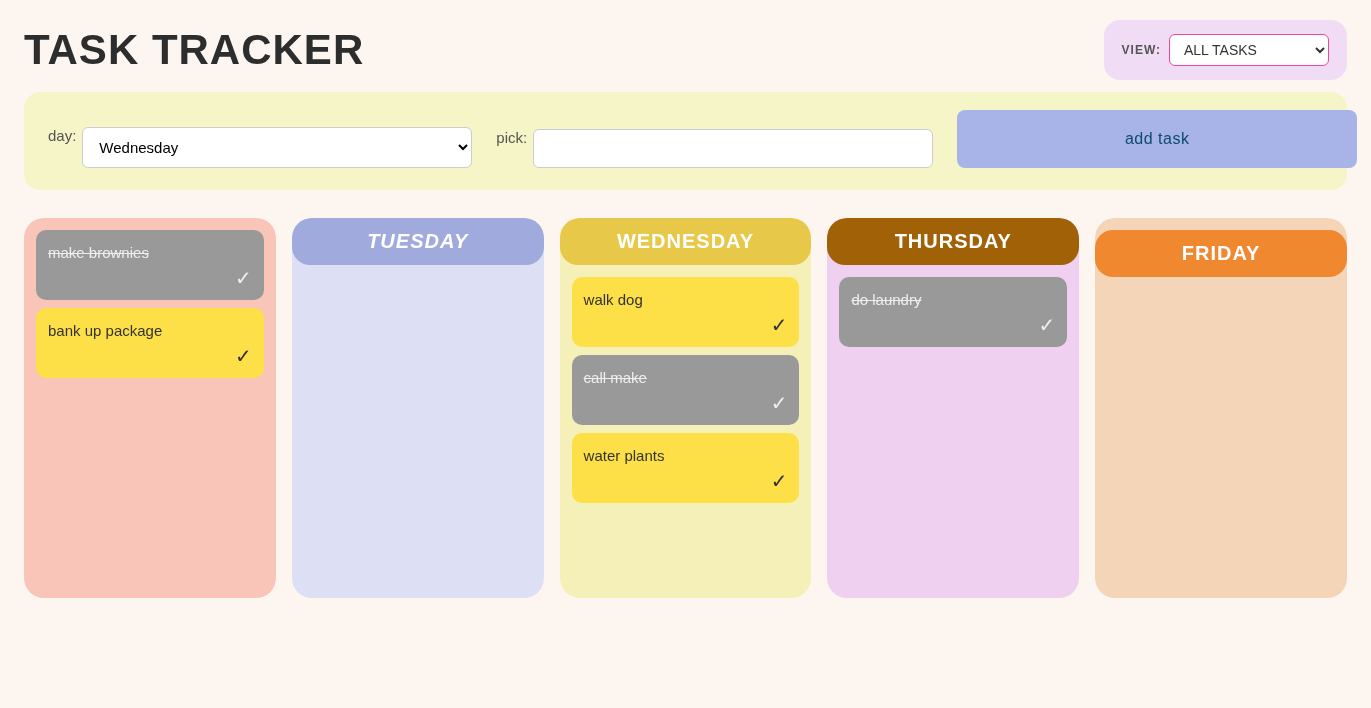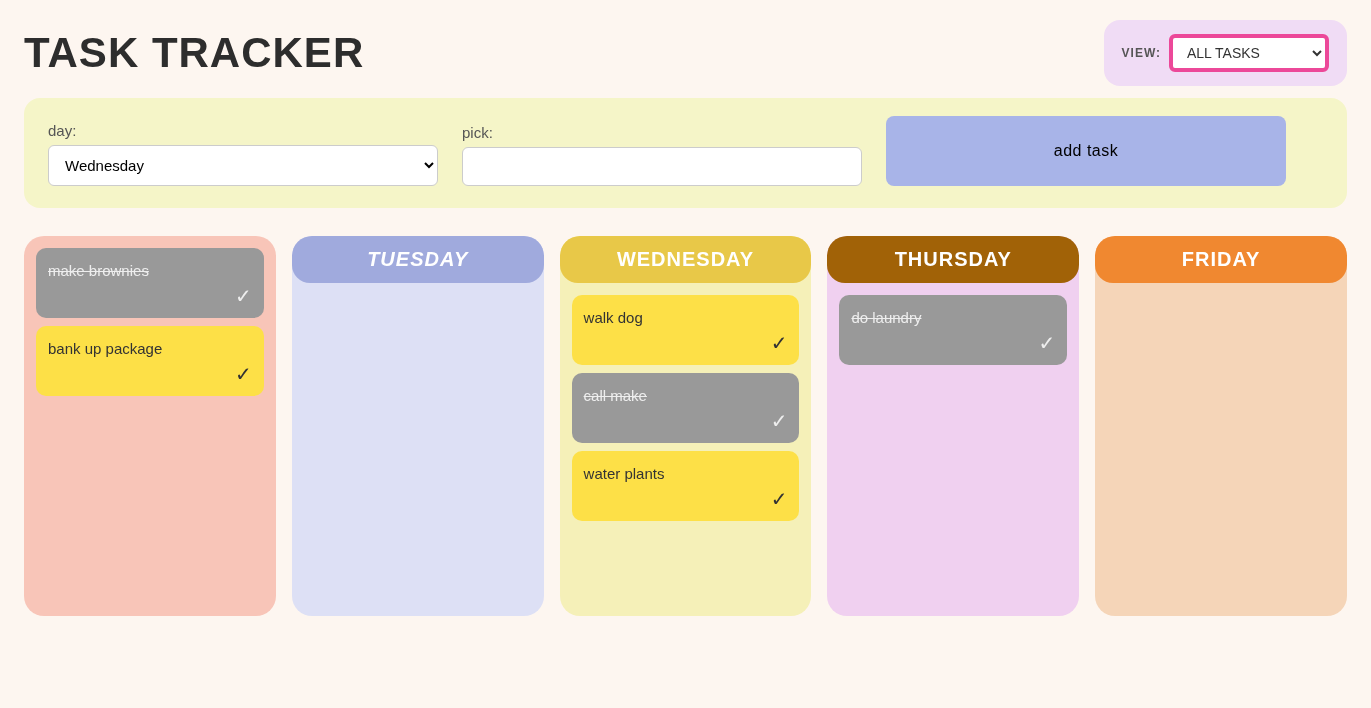--- a/index.html
+++ b/index.html
@@ -31,21 +31,21 @@
       align-items: center;
       gap: 8px;
     }
     .view-label {
       font-size: 12px;
       font-weight: bold;
       color: #555;
       letter-spacing: 1px;
     }
     .view-select {
-      border: 4px solid #ec4899;
+      border: 1px solid #ec4899;
       background: white;
       border-radius: 6px;
       padding: 6px 28px 6px 10px;
       font-size: 14px;
       color: #333;
       cursor: pointer;
       appearance: auto;
       min-width: 160px;
     }
 
@@ -54,21 +54,21 @@
       background: #f5f5c8;
       border-radius: 16px;
       padding: 18px 24px 22px;
       margin-bottom: 28px;
       display: flex;
       align-items: flex-end;
       gap: 24px;
     }
     .form-field {
       display: flex;
-      flex-direction: column;
+      flex-direction: row;
       gap: 6px;
     }
     .form-field label {
       font-size: 15px;
       color: #555;
     }
     .day-select {
       width: 390px;
       padding: 10px 12px;
       border: 1px solid #ccc;
@@ -79,24 +79,24 @@
     }
     .task-input {
       width: 400px;
       padding: 10px 12px;
       border: 1px solid #ccc;
       border-radius: 6px;
       font-size: 15px;
     }
     .add-task-btn {
       background: #a8b4e8;
-      color: #000000;
+      color: #0c4a6e;
       border: none;
       border-radius: 8px;
-      padding: 26px 40px;
+      padding: 20px 40px;
       font-size: 16px;
       cursor: pointer;
       min-width: 400px;
       letter-spacing: 0.5px;
     }
 
     
     .columns-area {
       display: flex;
       gap: 16px;
@@ -122,21 +122,21 @@
       font-size: 20px;
       font-weight: 900;
       color: white;
       letter-spacing: 1px;
       margin: 0;
     }
     .day-header.monday { background: #e85c4a; }
     .day-header.tuesday { background: #a0aadd; font-style: italic; }
     .day-header.wednesday { background: #e8c848; }
     .day-header.thursday { background: #a16207; }
-    .day-header.friday { background: #f08830; }
+    .day-header.friday { background: #f08830; margin-top: 12px; }
 
     .day-tasks {
       padding: 12px 12px 12px;
       display: flex;
       flex-direction: column;
       gap: 8px;
     }
 
     .task-card {
       background: #fde047;

